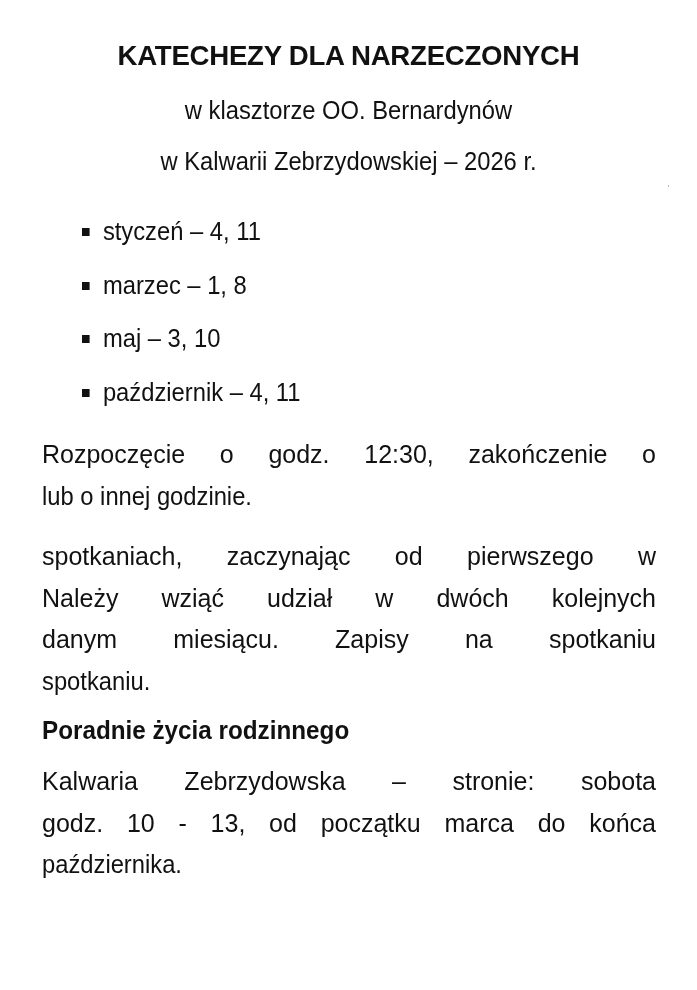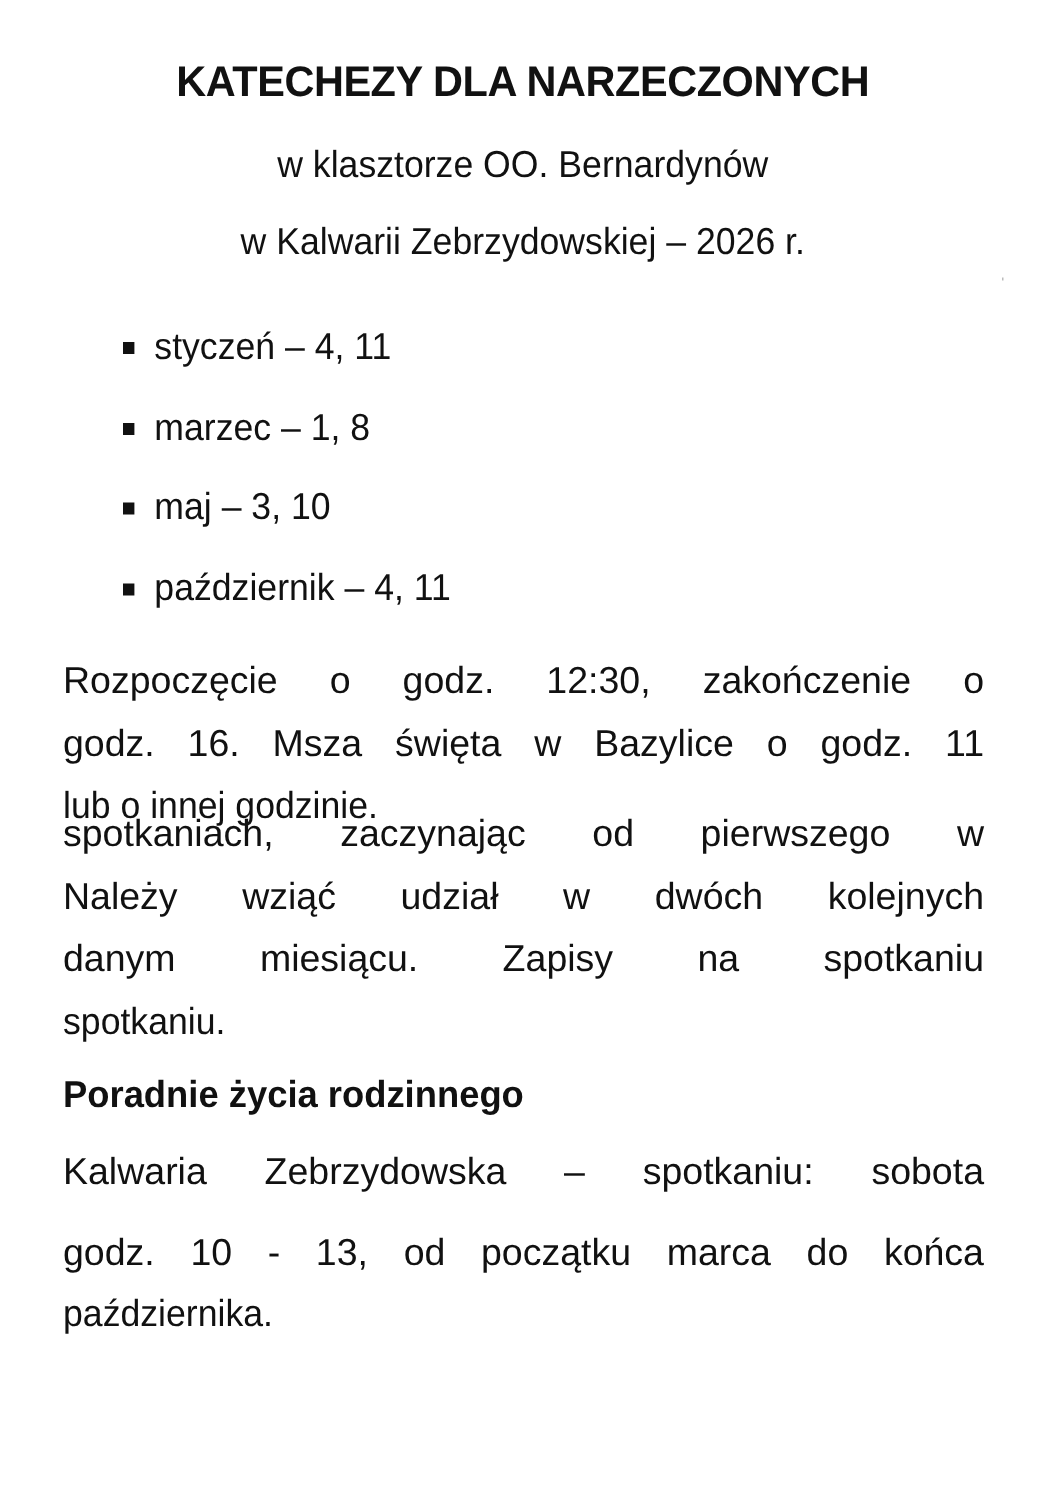--- a/index.html
+++ b/index.html
@@ -143,33 +143,32 @@
       <span>maj – 3, 10</span>
     </li>
     <li class="month-item">
       <span class="bullet"></span>
       <span>październik – 4, 11</span>
     </li>
   </ul>
 
   <div class="para p1">
     <span class="para-line" style="text-align-last: justify;">Rozpoczęcie o godz. 12:30, zakończenie o</span>
-    <span class="para-line" style="text-align-last: justify;">godz. 16. Msza święta w Bazylice o godz. 11</span>
     <span class="para-line last" style="text-align-last: left; transform: scaleX(0.95);">lub o innej godzinie.</span>
   </div>
 
   <div class="para p2">
     <span class="para-line" style="text-align-last: justify;">spotkaniach, zaczynając od pierwszego w</span>
     <span class="para-line" style="text-align-last: justify;">Należy wziąć udział w dwóch kolejnych</span>
     <span class="para-line" style="text-align-last: justify;">danym miesiącu. Zapisy na spotkaniu</span>
     <span class="para-line last" style="text-align-last: left; transform: scaleX(0.95);">spotkaniu.</span>
   </div>
 
   <div class="section-heading">Poradnie życia rodzinnego</div>
 
   <div class="para p4">
-    <span class="para-line" style="text-align-last: justify;">Kalwaria Zebrzydowska – spotkaniu: sobota</span>
-    <span class="para-line" style="text-align-last: justify; margin-top: 12px;">godz. 10 - 13, od początku marca do końca</span>
+    <span class="para-line" style="text-align-last: justify;">Kalwaria Zebrzydowska – stronie: sobota</span>
+    <span class="para-line" style="text-align-last: justify;">godz. 10 - 13, od początku marca do końca</span>
     <span class="para-line last" style="text-align-last: left; transform: scaleX(0.95);">października.</span>
   </div>
 
 
 </div>
 
 </body></html>

